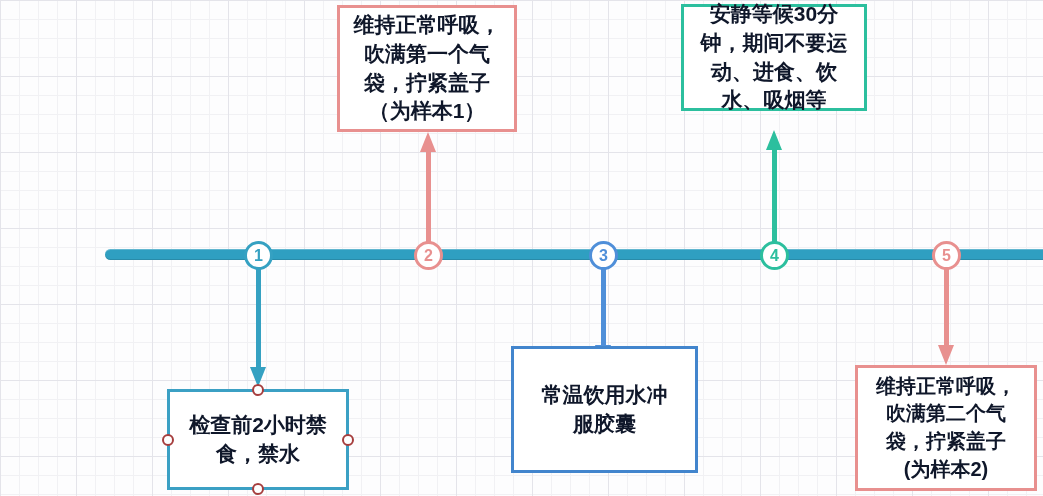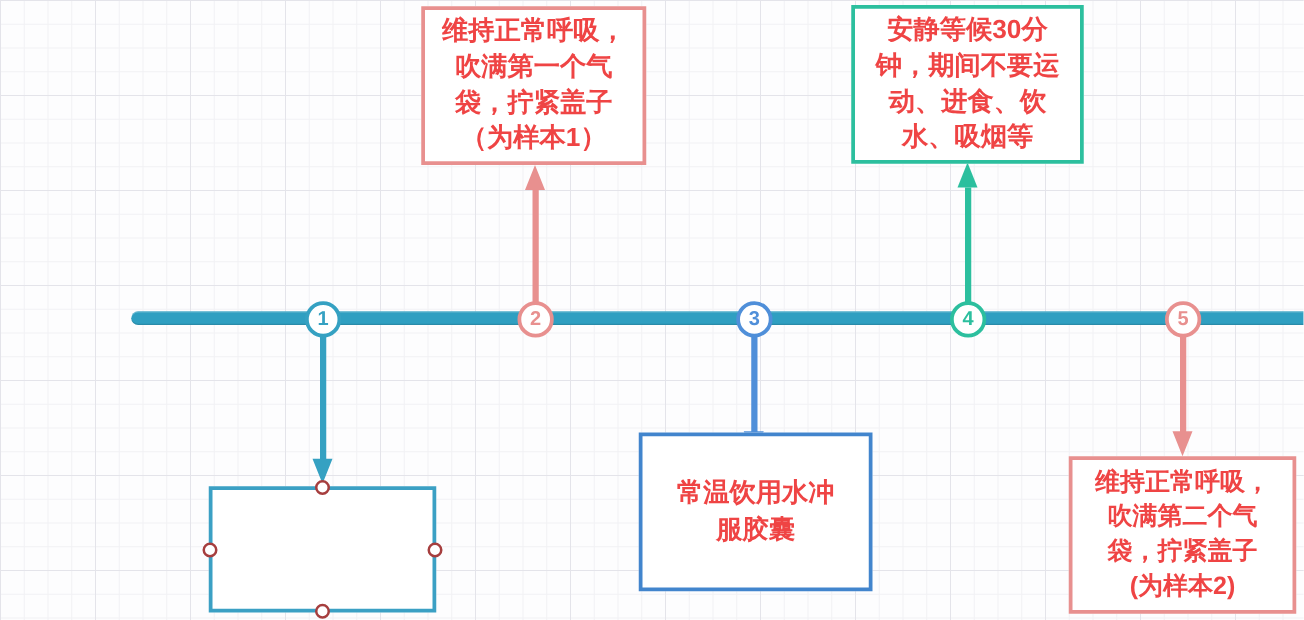--- a/index.html
+++ b/index.html
@@ -55,21 +55,21 @@
   .arrow.up{border-left:8px solid transparent;border-right:8px solid transparent;border-bottom:20px solid;}
   .c-teal  .line{background:#35a1c2;} .c-teal  .arrow{border-top-color:#35a1c2;border-bottom-color:#35a1c2;}
   .c-pink  .line{background:#e8908f;} .c-pink  .arrow{border-top-color:#e8908f;border-bottom-color:#e8908f;}
   .c-blue  .line{background:#4f8fd9;} .c-blue  .arrow{border-top-color:#4f8fd9;border-bottom-color:#4f8fd9;}
   .c-green .line{background:#2cbf9e;} .c-green .arrow{border-top-color:#2cbf9e;border-bottom-color:#2cbf9e;}
   
   .step-box{
     position:absolute;background:#ffffff;
     display:flex;align-items:center;justify-content:center;
     text-align:center;font-weight:bold;font-size:21px;line-height:1.38;
-    color:#ef4444;white-space:pre-line;padding:4px;
+    color:#0f172a;white-space:pre-line;padding:4px;
   }
   .b-pink {border:3px solid #e8908f;}
   .b-green{border:3px solid #2cbf9e;}
   .b-cyan {border:3px solid #3ba0c4;}
   .b-blue {border:3px solid #4285cd;}
   
   .handle{
     position:absolute;width:12px;height:12px;border-radius:50%;
     background:#ffffff;border:2px solid #a63e3e;
   }
@@ -117,28 +117,30 @@
   <div class="t-node n-green" style="left:760px;">4</div>
   <div class="t-node n-pink" style="left:932px;">5</div>
 
   <div class="step-box b-pink" style="left:337px;top:5px;width:180px;height:127px;">
     <span>维持正常呼吸，
 吹满第一个气
 袋，拧紧盖子
 （为样本1）</span>
   </div>
 
-  <div class="step-box b-green" style="left:681px;top:4px;width:186px;height:127px;">
+  <div class="step-box b-green" style="left:681px;top:4px;width:186px;height:107px;">
     <span>安静等候30分
 钟，期间不要运
 动、进食、饮
 水、吸烟等</span>
   </div>
 
   <div class="step-box b-cyan" style="left:167px;top:389px;width:182px;height:101px;">
+    <span>检查前2小时禁
+食，禁水</span>
     <div class="handle h-top"></div>
     <div class="handle h-left"></div>
     <div class="handle h-right"></div>
     <div class="handle h-bottom"></div>
   </div>
 
   <div class="step-box b-blue" style="left:511px;top:346px;width:187px;height:127px;">
     <span>常温饮用水冲
 服胶囊</span>
   </div>

